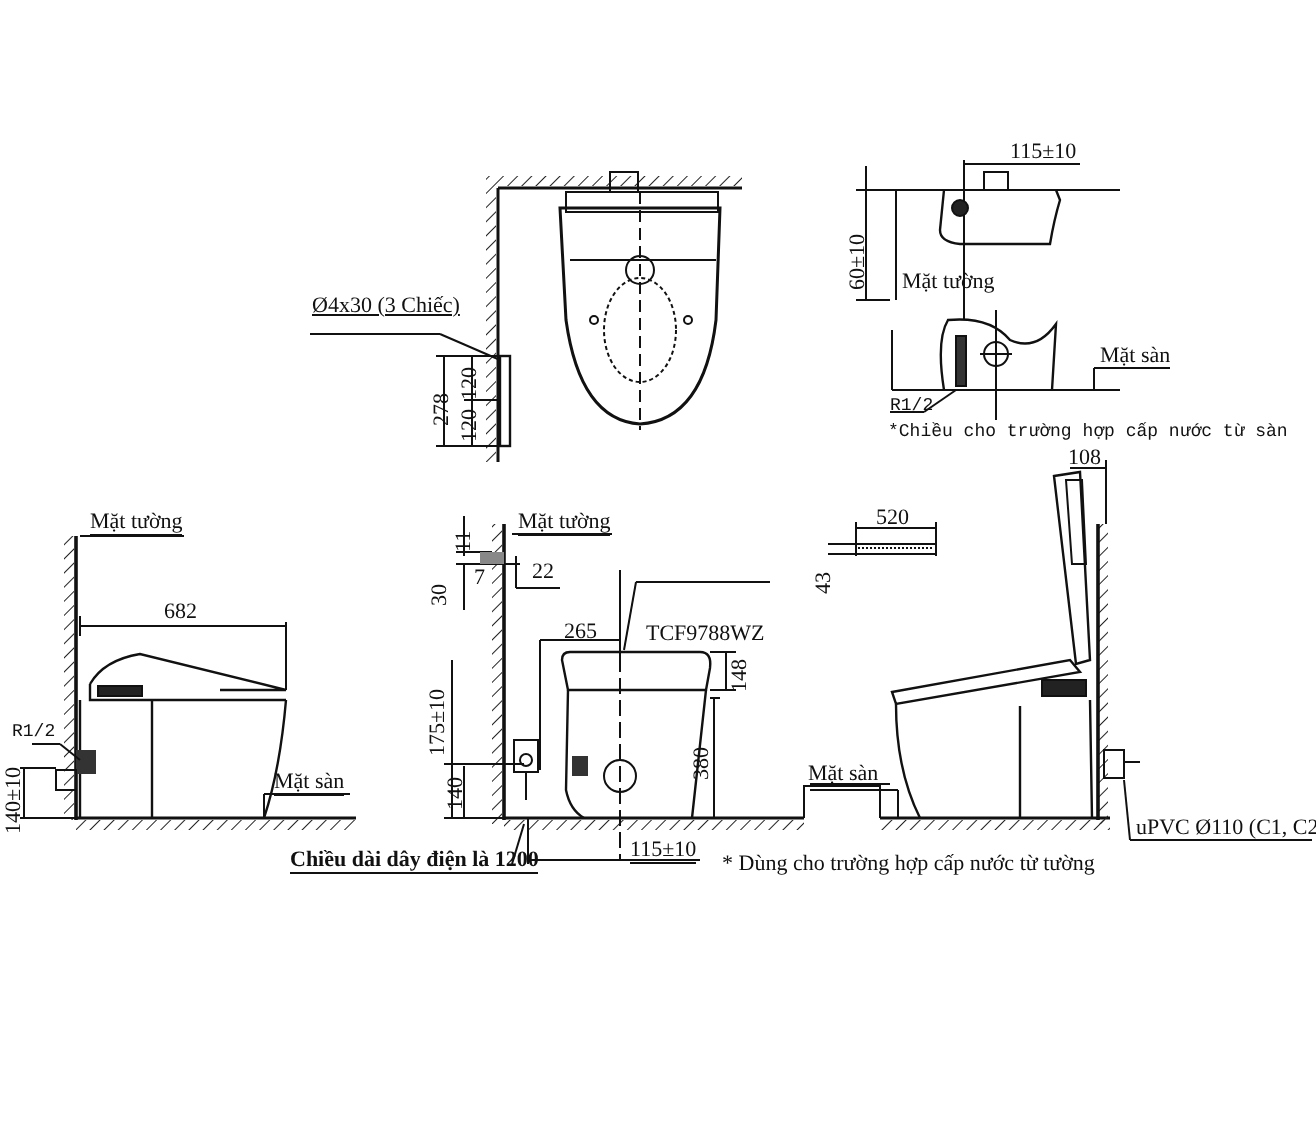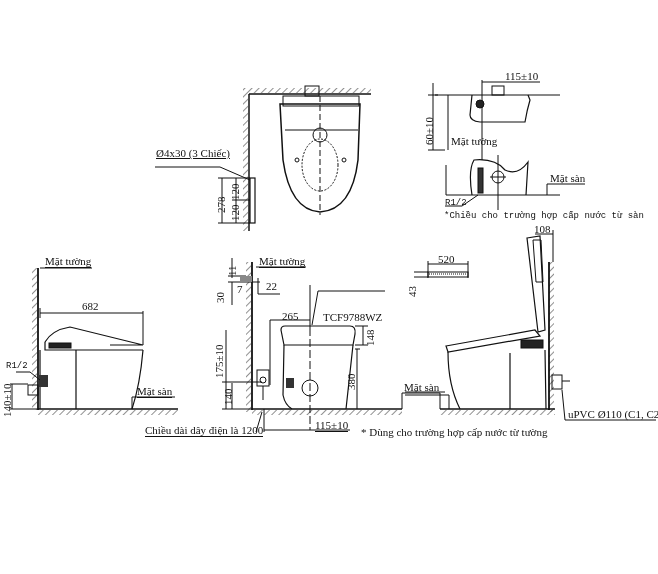--- a/index.html
+++ b/index.html
@@ -201,21 +201,21 @@
 <div class="lbl vert" style="left:226px;top:276px;">11</div>
 <div class="lbl" style="left:237px;top:283px;">7</div>
 <div class="lbl" style="left:266px;top:280px;">22</div>
 <div class="lbl vert" style="left:214px;top:303px;">30</div>
 <div class="lbl" style="left:323px;top:279px;margin-top:32px;">TCF9788WZ</div>
 <div class="lbl" style="left:282px;top:310px;">265</div>
 <div class="lbl vert" style="left:364px;top:346px;">148</div>
 <div class="lbl vert" style="left:345px;top:390px;">380</div>
 <div class="lbl vert" style="left:213px;top:378px;">175±10</div>
 <div class="lbl vert" style="left:222px;top:405px;">140</div>
-<div class="lbl ul" style="left:145px;top:424px;">Chiều dài dây điện là 1200</div>
+<div class="lbl ul" style="left:145px;top:424px;font-weight:bold;">Chiều dài dây điện là 1200</div>
 <div class="lbl ul" style="left:315px;top:419px;">115±10</div>
 <div class="lbl" style="left:404px;top:381px;">Mặt sàn</div>
 <div class="lbl" style="left:361px;top:426px;text-align:right;">* Dùng cho trường hợp cấp nước từ tường</div>
 
 <div class="lbl" style="left:438px;top:253px;">520</div>
 <div class="lbl vert" style="left:406px;top:297px;">43</div>
 
 <div class="lbl" style="left:534px;top:223px;">108</div>
 <div class="lbl" style="left:568px;top:408px;">uPVC Ø110 (C1, C2)</div>
 

